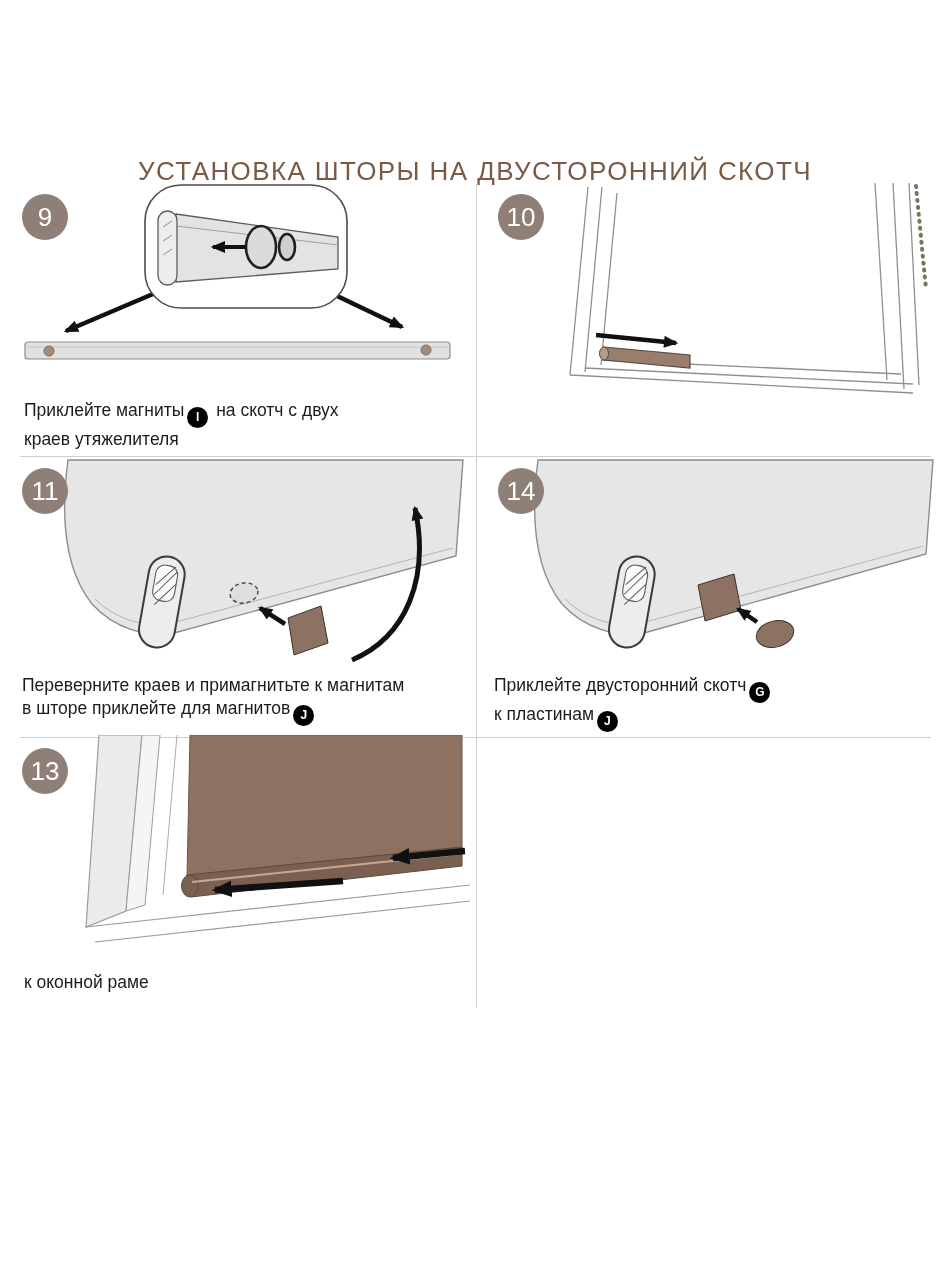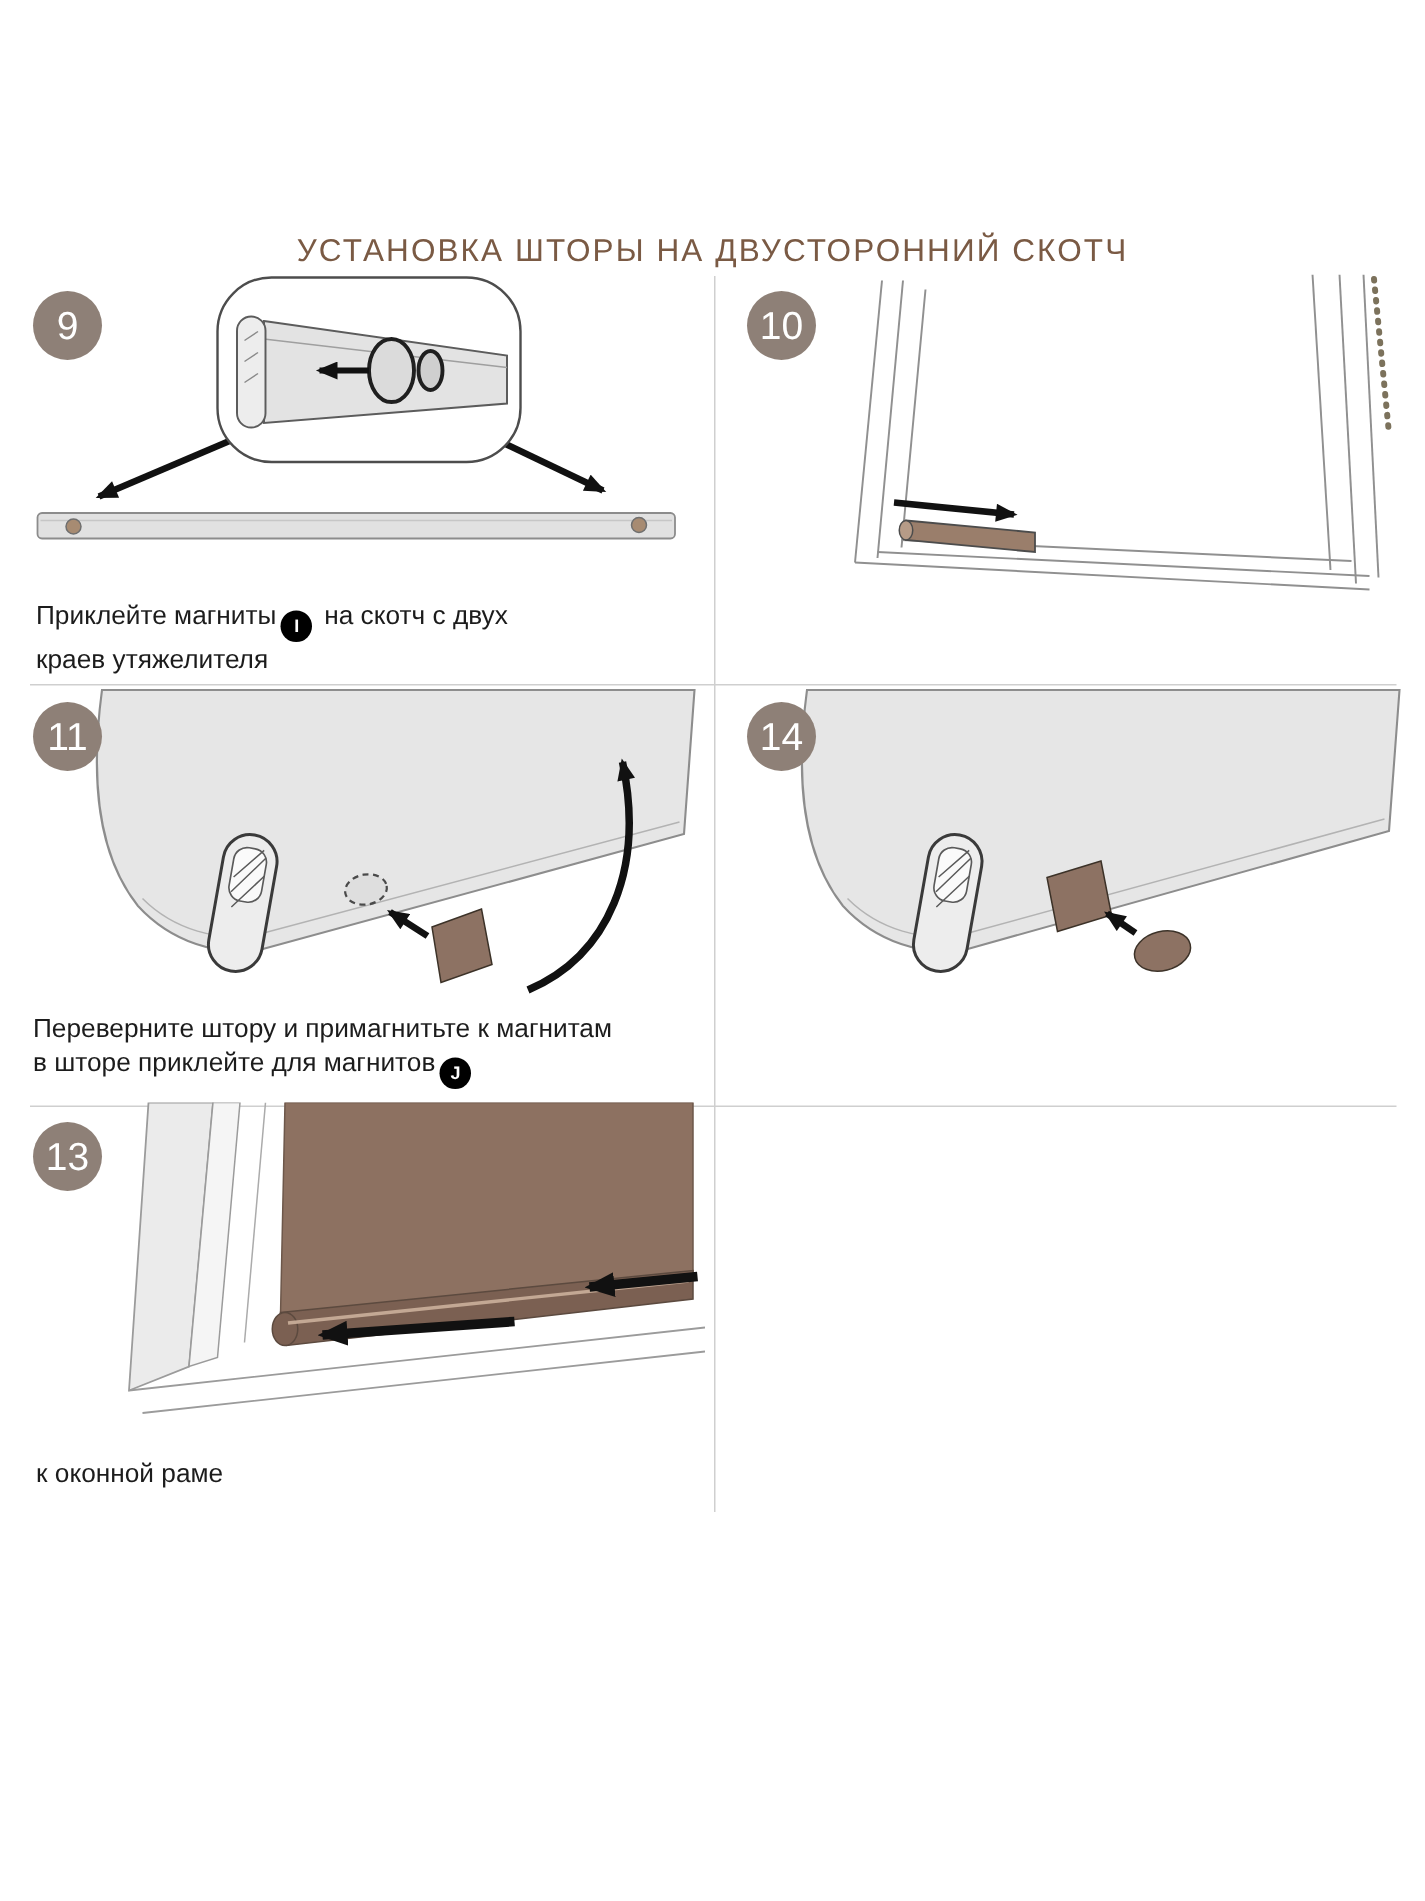--- a/index.html
+++ b/index.html
@@ -1,17 +1,17 @@
 <!DOCTYPE html>
 <html><head>
 <meta charset="utf-8">
 <style>
   html,body{margin:0;padding:0;background:#ffffff;}
   .page{position:relative;width:950px;height:1267px;background:#fff;font-family:"Liberation Sans",sans-serif;overflow:hidden;}
-  .title{position:absolute;top:156px;left:0;width:100%;text-align:center;font-size:21px;font-weight:400;letter-spacing:1.4px;color:#7a5a44;}
+  .title{position:absolute;top:156px;left:0;width:100%;text-align:center;font-size:26px;font-weight:400;letter-spacing:1.4px;color:#7a5a44;}
   .divider{position:absolute;background:#cfcfcf;}
   .div-v{left:476px;top:184px;width:1px;height:824px;}
   .div-h1{left:20px;top:456px;width:911px;height:1px;}
   .div-h2{left:20px;top:737px;width:911px;height:1px;}
   .step-badge{position:absolute;width:46px;height:46px;border-radius:50%;background:#8e8077;color:#fff;display:flex;align-items:center;justify-content:center;font-size:26px;z-index:3;}
   .illus{position:absolute;z-index:1;}
   .caption{position:absolute;margin:0;font-size:17.5px;line-height:23px;color:#1c1c1c;z-index:2;}
   .lbadge{display:inline-flex;width:21px;height:21px;border-radius:50%;background:#000;color:#fff;font-size:12px;font-weight:bold;align-items:center;justify-content:center;vertical-align:-5px;margin:0 3px;}
 </style>
 </head>
@@ -107,21 +107,21 @@
       <rect x="136" y="107" width="22" height="36" rx="9" fill="#fafafa" stroke="#5a5a5a" stroke-width="1.1"></rect>
       <path d="M138,138 L157,112 M138,128 L155,107 M140,148 L158,124" stroke="#5a5a5a" stroke-width="1"></path>
     </g>
     <ellipse cx="229" cy="135" rx="14" ry="10" transform="rotate(-10 229 135)" fill="#dedede" stroke="#4a4a4a" stroke-width="1.5" stroke-dasharray="4 3"></ellipse>
     <polygon points="273,160 306,148 313,185 279,197" fill="#8d7263" stroke="#3c3228" stroke-width="1"></polygon>
     <line x1="270" y1="166" x2="245" y2="150" stroke="#111" stroke-width="4.5" marker-end="url(#ah11)"></line>
     <path d="M337,202 C391,179 415,121 400,50" fill="none" stroke="#111" stroke-width="5" marker-end="url(#ah11)"></path>
   </svg>
 
   <p class="caption" style="left:22px;top:674px;width:448px;">
-    <span>Переверните штору и  примагнитьте к магнитам</span><br>
+    <span>Переверните краев и  примагнитьте к магнитам</span><br>
     <span>в шторе приклейте для магнитов</span><span class="lbadge">J</span>
   </p>
 
   <div class="step-badge" style="left:498px;top:468px;">14</div>
 
   <svg class="illus" style="left:490px;top:458px;" width="445" height="212" viewBox="0 0 445 212">
     <defs>
       <marker id="ah12" viewBox="0 0 12 10" refX="10" refY="5" markerWidth="15" markerHeight="12" markerUnits="userSpaceOnUse" orient="auto">
         <path d="M0,0 L12,5 L0,10 Z" fill="#111"></path>
       </marker>
@@ -133,20 +133,24 @@
     <g transform="rotate(10 142 143)">
       <rect x="124" y="98" width="36" height="92" rx="18" fill="#ededed" stroke="#3a3a3a" stroke-width="2"></rect>
       <rect x="131" y="107" width="22" height="36" rx="9" fill="#fafafa" stroke="#5a5a5a" stroke-width="1.1"></rect>
       <path d="M133,138 L152,112 M133,128 L150,107 M135,148 L153,124" stroke="#5a5a5a" stroke-width="1"></path>
     </g>
     <polygon points="208,127 244,116 251,152 215,163" fill="#8d7263" stroke="#3c3228" stroke-width="1"></polygon>
     <ellipse cx="285" cy="176" rx="19" ry="13" transform="rotate(-14 285 176)" fill="#8d7263" stroke="#3c3228" stroke-width="1"></ellipse>
     <line x1="267" y1="164" x2="248" y2="151" stroke="#111" stroke-width="4.5" marker-end="url(#ah12)"></line>
   </svg>
 
+  <p class="caption" style="left:494px;top:674px;width:440px;">
+    <span>Приклейте двусторонний скотч</span><span class="lbadge">G</span><br>
+    <span>к пластинам</span><span class="lbadge">J</span>
+  </p>
 
   <div class="step-badge" style="left:22px;top:748px;">13</div>
 
   <svg class="illus" style="left:85px;top:735px;" width="385" height="213" viewBox="0 0 385 213">
     <defs>
       <marker id="ah13" viewBox="0 0 12 10" refX="10" refY="5" markerWidth="20" markerHeight="17" markerUnits="userSpaceOnUse" orient="auto">
         <path d="M0,0 L12,5 L0,10 Z" fill="#111"></path>
       </marker>
     </defs>
     <g>

